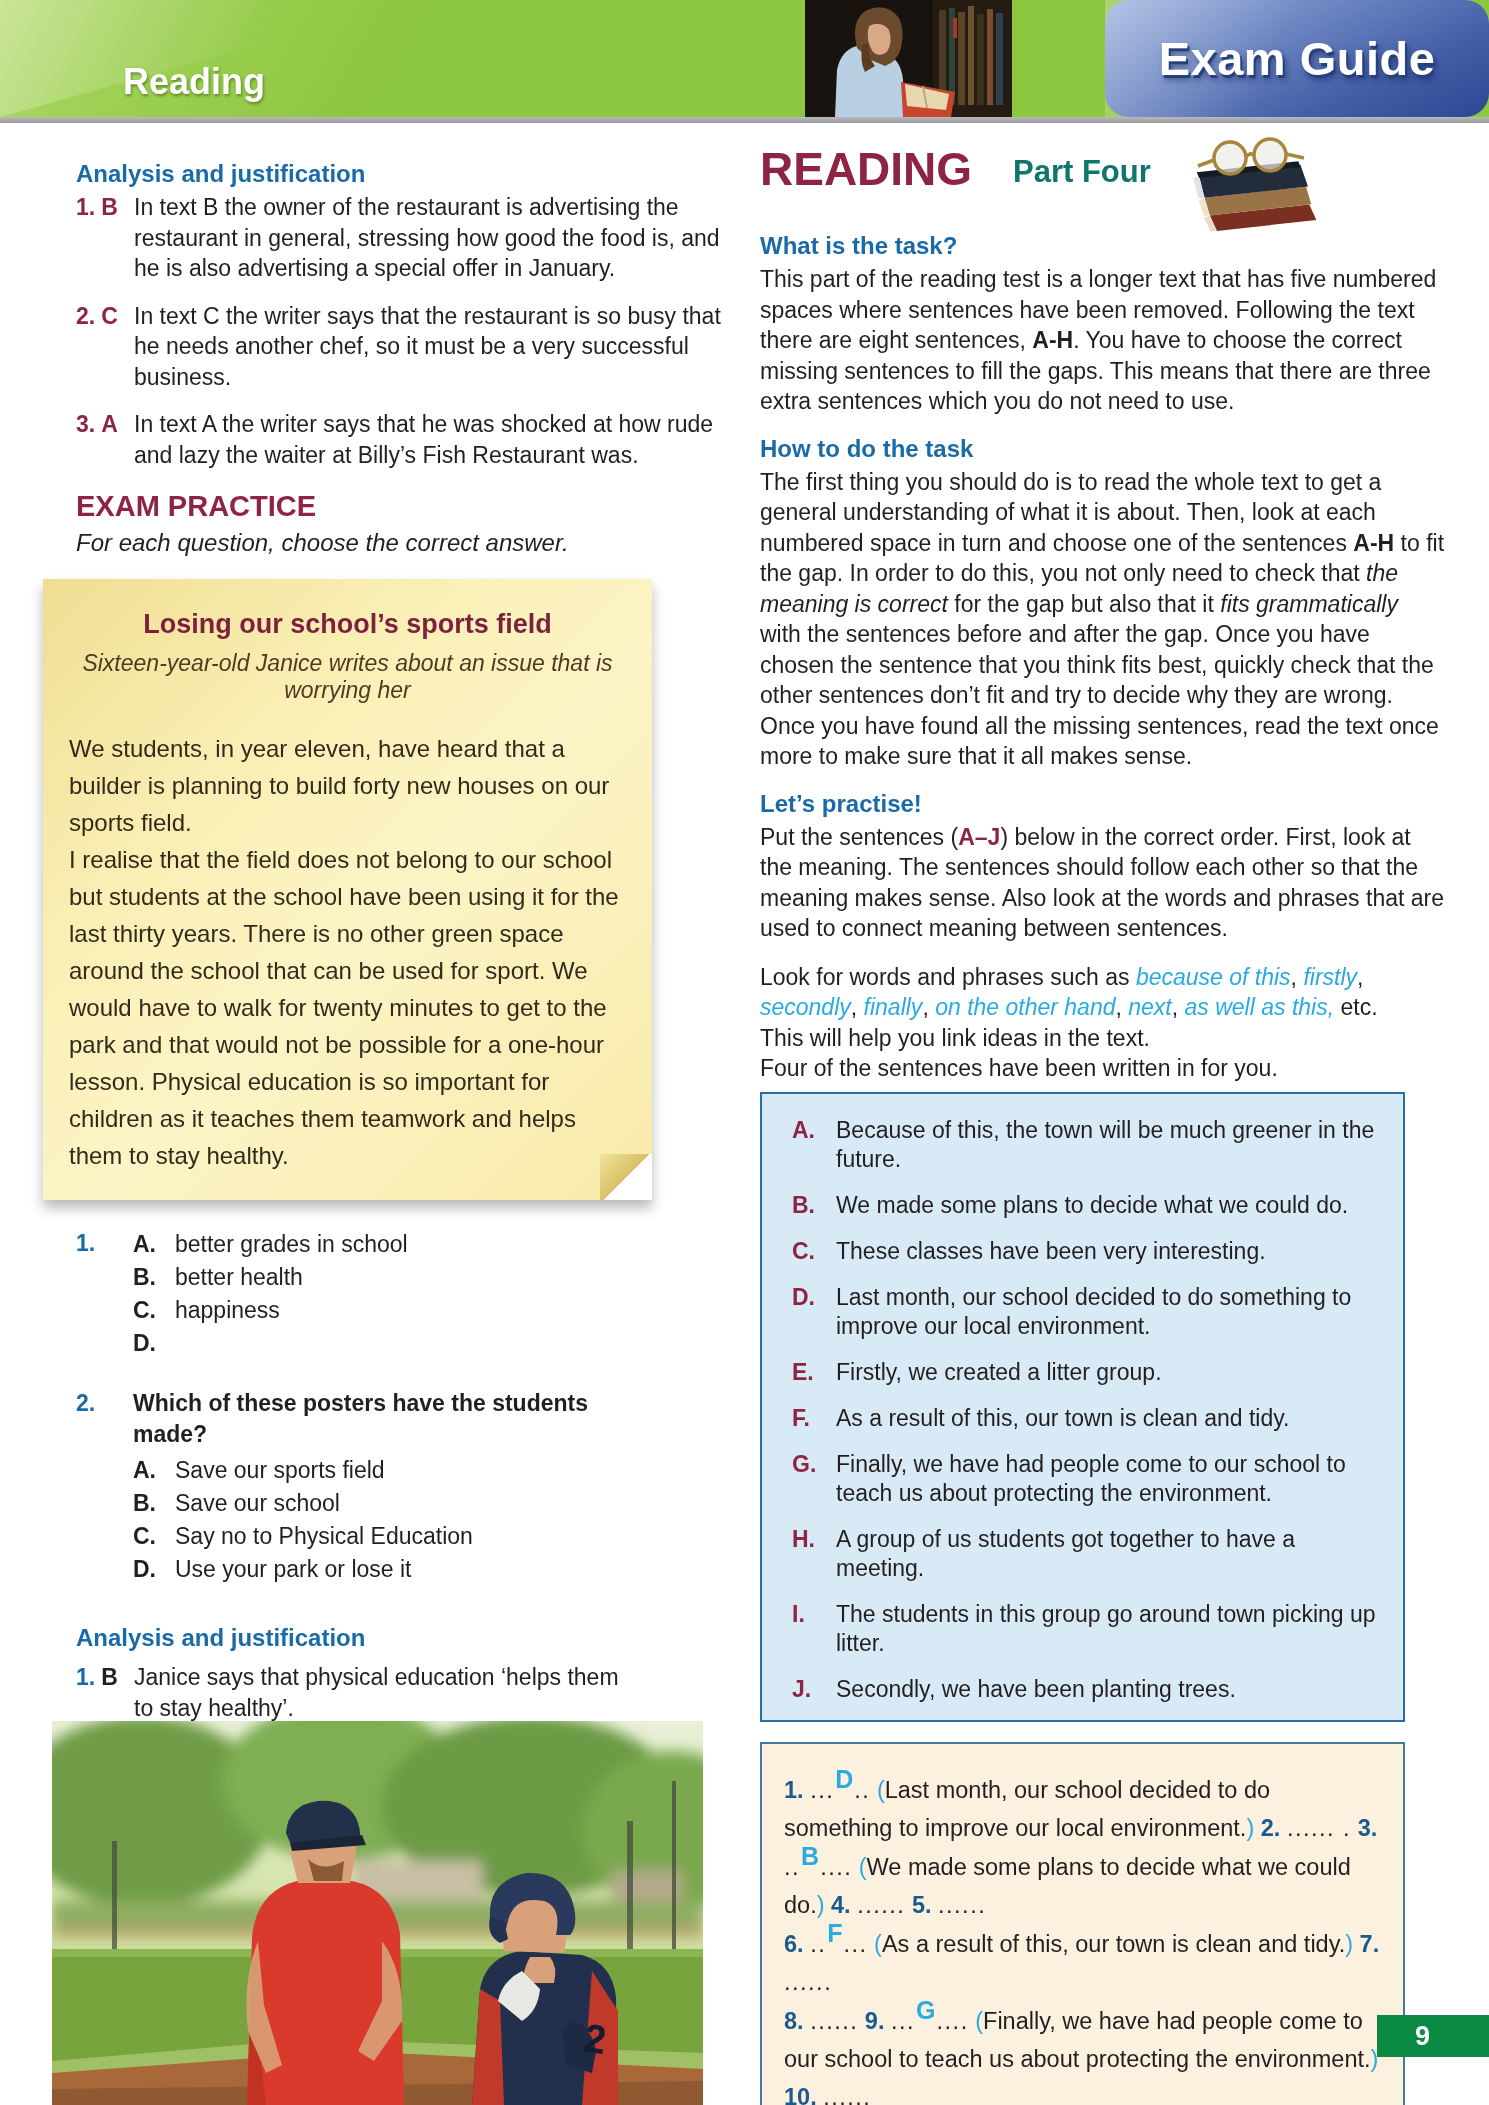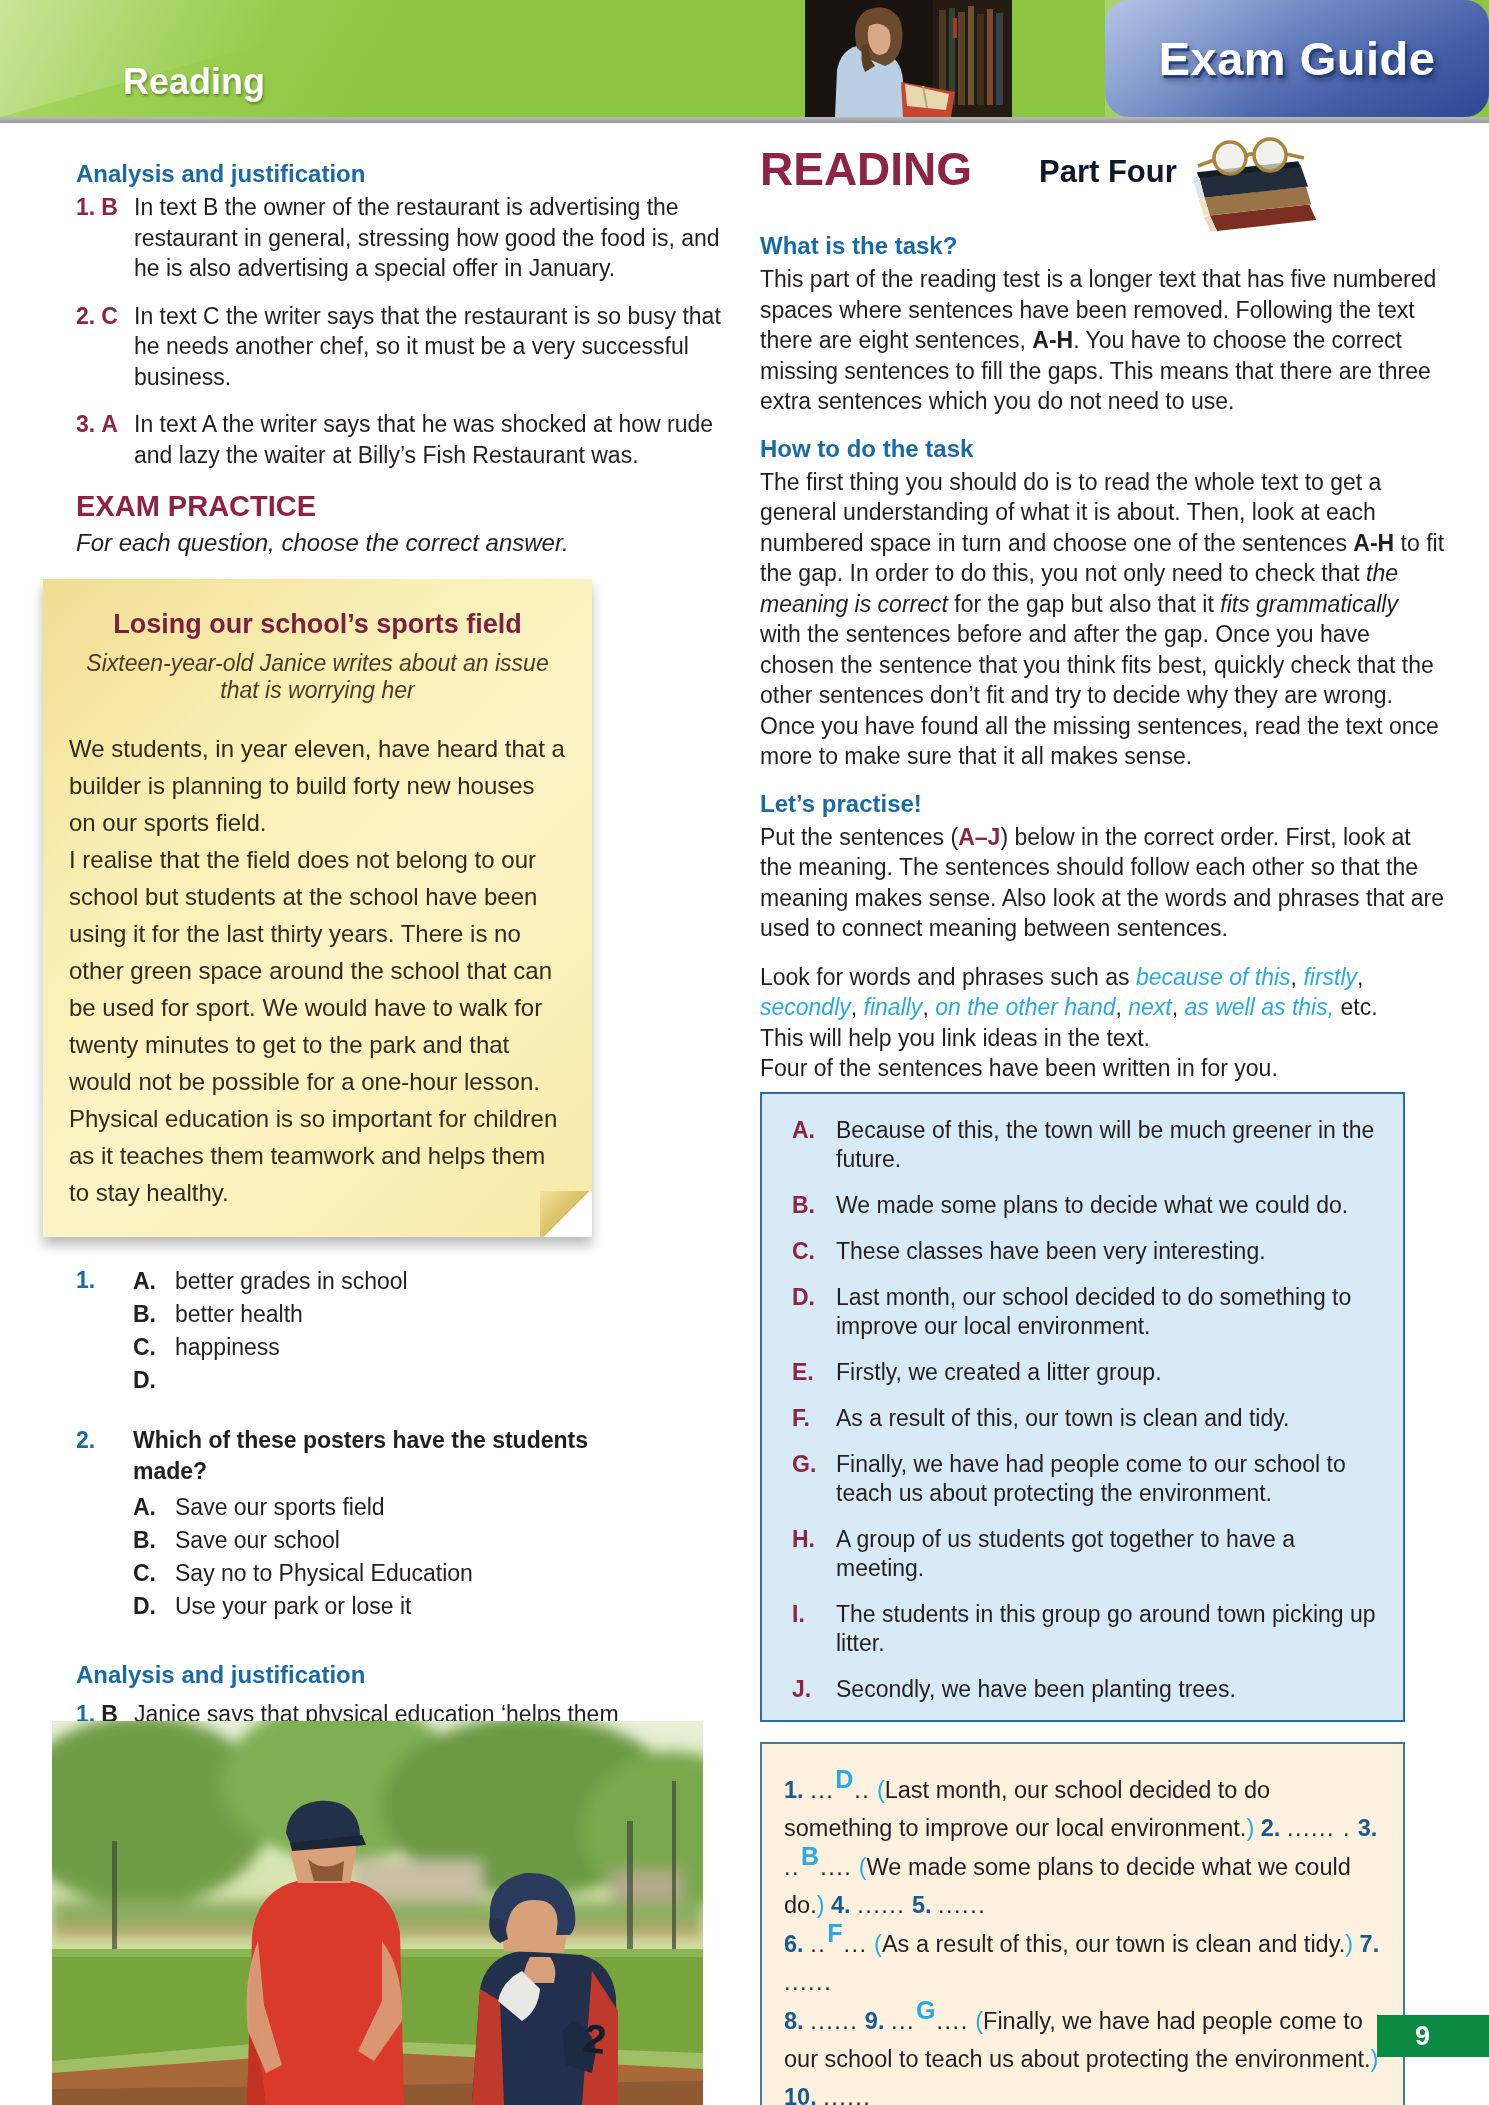--- a/index.html
+++ b/index.html
@@ -37,21 +37,21 @@
   .aj-key .ltr { margin-left:6px; }
   .analysis-1 .aj-key { color:#8E2443; }
   .analysis-2 .aj-key .n { color:#1A6AA8; }
   .analysis-2 .aj-key .ltr { color:#231F20; }
   .analysis-2 .aj-text { max-width:500px; }
 
   .exam-practice-h { color:#8E2443; font-size:29px; font-weight:bold; margin:20px 0 6px; }
   .exam-practice-i { font-style:italic; font-size:24px; margin-bottom:22px; }
 
   
-  .note { position:relative; margin-left:-33px; width:549px; min-height:466px; padding:30px 26px 26px;
+  .note { position:relative; margin-left:-33px; width:609px; min-height:466px; padding:30px 26px 26px;
     background:linear-gradient(135deg,#f0dd92 0%,#f9efb4 30%,#fcf4c6 55%,#f7eaa9 100%);
     box-shadow:0 8px 12px rgba(0,0,0,0.28); }
   .note::after { content:""; position:absolute; right:0; bottom:0; width:52px; height:46px;
     background:linear-gradient(315deg,#ffffff 49%,#d8c068 50%,#f2e49c 100%); }
   .note-title { text-align:center; color:#7D1F3E; font-size:27px; font-weight:bold; margin-bottom:10px; }
   .note-sub { text-align:center; color:#4F3A22; font-style:italic; font-size:23px; margin-bottom:26px; }
   .note-body { color:#332a1c; font-size:24px; line-height:37px; }
 
   
   .question { display:flex; margin-top:28px; }
@@ -59,21 +59,21 @@
   .q-stem { font-weight:bold; font-size:23px; line-height:31px; max-width:520px; margin-bottom:4px; }
   .q-opt { display:flex; font-size:23px; line-height:33px; }
   .q-letter { flex:0 0 42px; font-weight:bold; }
 
   
   .baseball-photo { position:absolute; left:52px; top:1721px; width:651px; height:384px; display:block; }
 
   
   .title-row { position:relative; height:88px; margin-bottom:2px; }
   .reading-title { position:absolute; left:0; top:2px; color:#8E2443; font-size:46px; font-weight:bold; letter-spacing:0; }
-  .part-label { position:absolute; left:253px; top:14px; color:#0f172a; font-size:31px; font-weight:bold;margin-left:26px; }
+  .part-label { position:absolute; left:253px; top:14px; color:#0f766e; font-size:31px; font-weight:bold; }
   .books-icon { position:absolute; left:418px; top:-12px; width:160px; height:110px; }
 
   .rc-para { margin-bottom:18px; }
   .rc-head { margin-top:4px; }
   .b { font-weight:bold; }
   .i { font-style:italic; }
   .cyan-i { color:#29ABE2; font-style:italic; }
   .maroon-b { color:#8E2443; font-weight:bold; }
 
   

